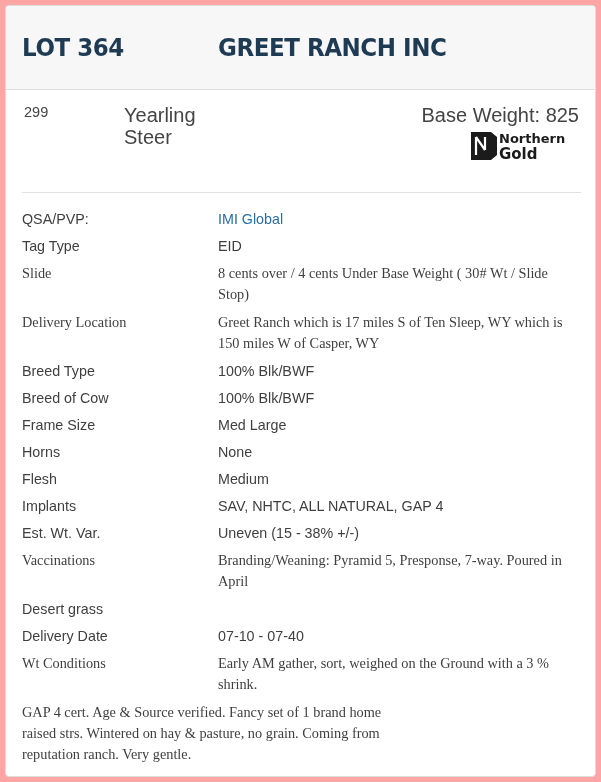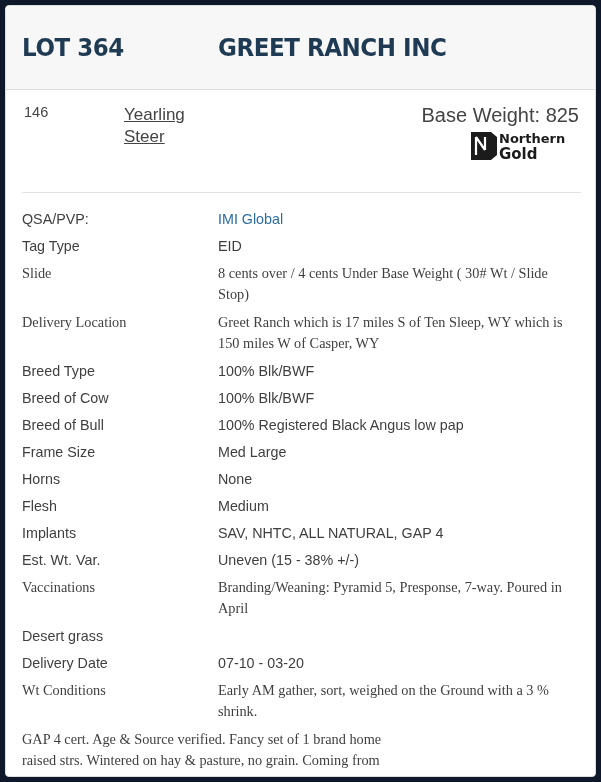--- a/index.html
+++ b/index.html
@@ -8,21 +8,21 @@
     background: #ffffff;
   }
   body {
     font-family: "Liberation Sans", sans-serif;
     color: #333333;
   }
   .page {
     width: 601px;
     height: 782px;
     position: relative;
-    background: #0f172a;
+    background: #fca5a5;
     box-sizing: border-box;
     overflow: hidden;
   }
   .card {
     position: absolute;
     left: 5px;
     top: 5px;
     width: 591px;
     height: 772px;
     border: 1px solid #dedede;
@@ -70,24 +70,23 @@
     left: 18px;
     top: 14px;
     font-size: 14.5px;
     color: #444;
   }
   .sum-kind {
     position: absolute;
     left: 118px;
     top: 14px;
     width: 90px;
-    font-size: 17px;
+    font-size: 20px;
     color: #444;
     line-height: 22px;
-    text-decoration: underline;
   }
   .sum-weight {
     position: absolute;
     right: 16px;
     top: 14px;
     font-size: 20px;
     color: #444;
     text-align: left;
   }
   .logo {
@@ -142,21 +141,21 @@
 
 <div class="page">
   <div class="card">
 
     <div class="header">
       <div class="lot-number">LOT 364</div>
       <div class="ranch-name">GREET RANCH INC</div>
     </div>
 
     <div class="summary">
-      <div class="sum-count">146</div>
+      <div class="sum-count">299</div>
       <div class="sum-kind">Yearling Steer</div>
       <div class="sum-weight">Base Weight: 825</div>
       <div class="logo">
         <svg width="102" height="36" viewBox="0 0 102 36" xmlns="http://www.w3.org/2000/svg">
           <path d="M2 4 L22 4 L28 9 L28 27 L22 32 L2 32 Z" fill="#1b1b1b"></path>
           <path d="M7 9 L7 27 M7 9 L16 22 M16 22 L16 9" stroke="#ffffff" stroke-width="2.2" fill="none"></path>
           <text x="30" y="15" font-family="DejaVu Sans, sans-serif" font-size="13" font-weight="bold" fill="#1b1b1b">Northern</text>
           <text x="30" y="31" font-family="DejaVu Sans, sans-serif" font-size="15" font-weight="bold" fill="#1b1b1b">Gold</text>
         </svg>
       </div>
@@ -183,24 +182,20 @@
       </div>
       <div class="row">
         <div class="label">Breed Type</div>
         <div class="value">100% Blk/BWF</div>
       </div>
       <div class="row">
         <div class="label">Breed of Cow</div>
         <div class="value">100% Blk/BWF</div>
       </div>
       <div class="row">
-        <div class="label">Breed of Bull</div>
-        <div class="value">100% Registered Black Angus low pap</div>
-      </div>
-      <div class="row">
         <div class="label">Frame Size</div>
         <div class="value">Med Large</div>
       </div>
       <div class="row">
         <div class="label">Horns</div>
         <div class="value">None</div>
       </div>
       <div class="row">
         <div class="label">Flesh</div>
         <div class="value">Medium</div>
@@ -215,21 +210,21 @@
       </div>
       <div class="row tall">
         <div class="label">Vaccinations</div>
         <div class="value">Branding/Weaning: Pyramid 5, Presponse, 7-way. Poured in April</div>
       </div>
       <div class="row">
         <div class="value">Desert grass</div>
       </div>
       <div class="row">
         <div class="label">Delivery Date</div>
-        <div class="value">07-10 - 03-20</div>
+        <div class="value">07-10 - 07-40</div>
       </div>
       <div class="row tall">
         <div class="label">Wt Conditions</div>
         <div class="value">Early AM gather, sort, weighed on the Ground with a 3 % shrink.</div>
       </div>
       <div class="row tall">
         <div class="value">GAP 4 cert. Age &amp; Source verified. Fancy set of 1 brand home raised strs. Wintered on hay &amp; pasture, no grain. Coming from reputation ranch. Very gentle.</div>
       </div>
 
     </div>

